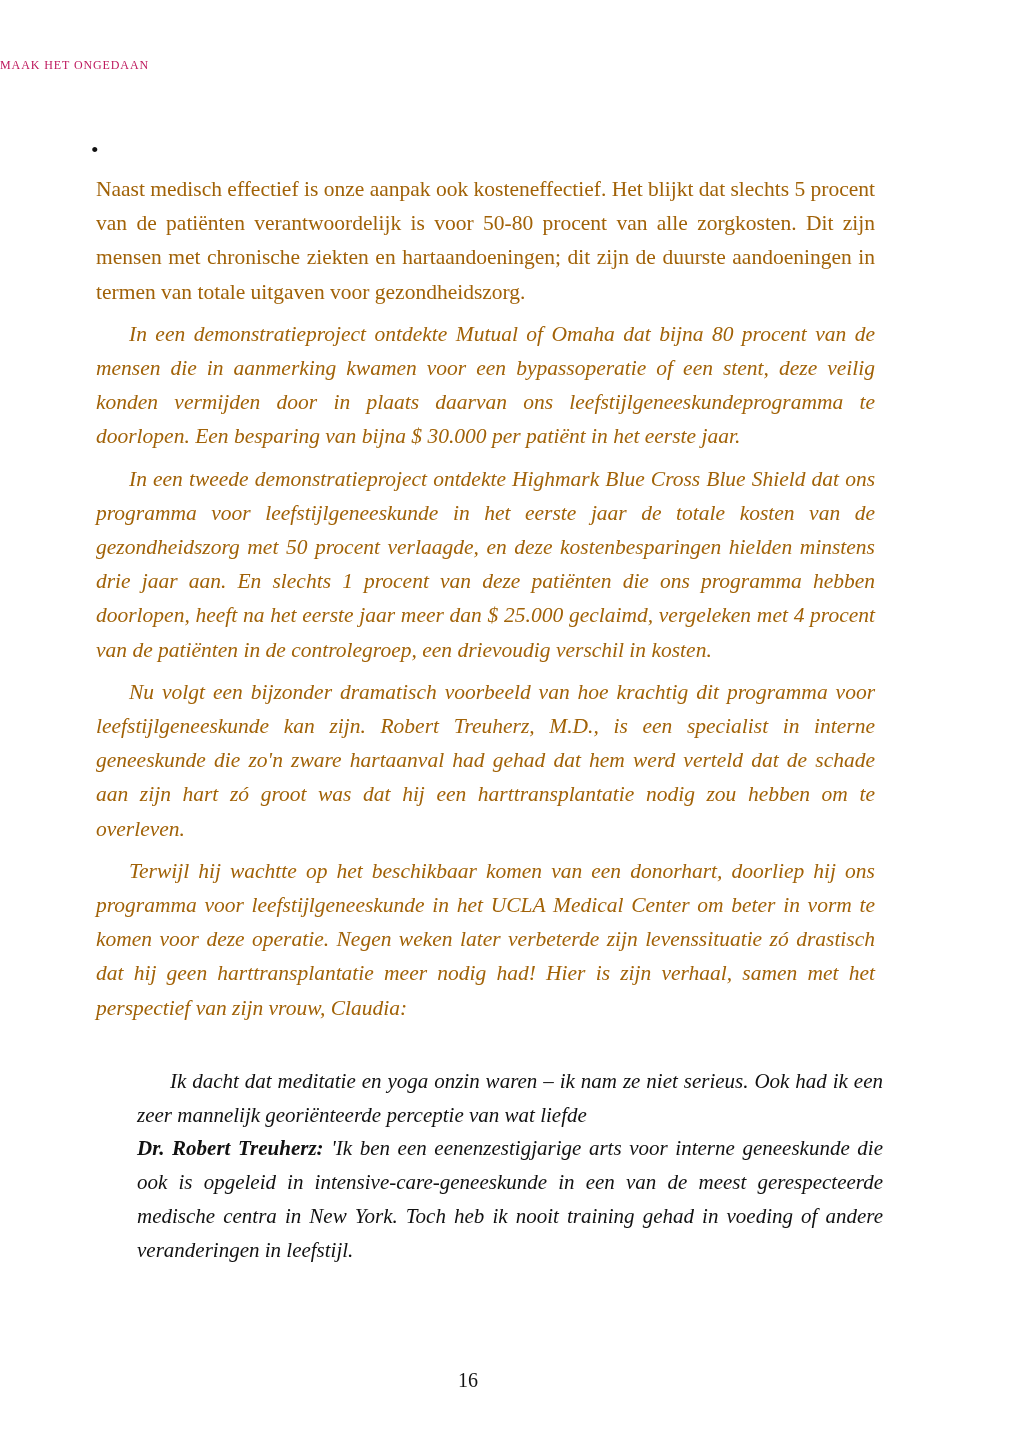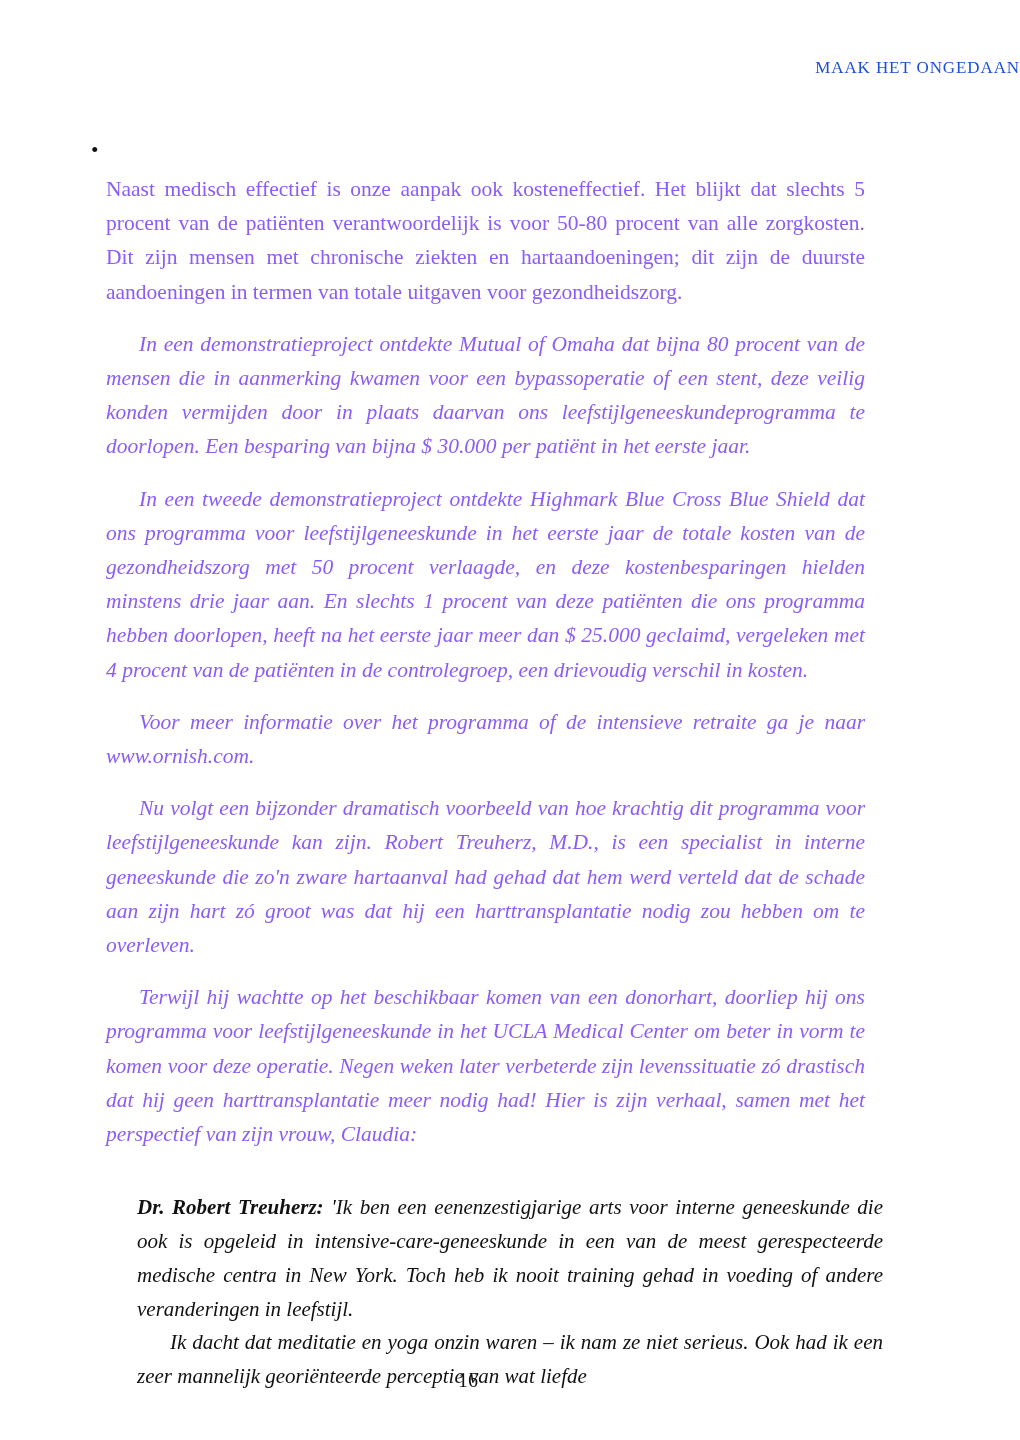--- a/index.html
+++ b/index.html
@@ -22,24 +22,24 @@
     height: 1440px;
     box-sizing: border-box;
   }
 
   
   .running-head {
     position: absolute;
     top: 58px;
     left: 0;
     width: 1020px;
-    text-align: right;
-    font-size: 17px;
+    text-align: left;
+    font-size: 12px;
     letter-spacing: 0.9px;
-    color: #1d4ed8;
+    color: #be185d;
     font-family: "Liberation Serif", "DejaVu Serif", serif;
   }
 
   
   .content {
     position: absolute;
     left: 88px;
     top: 133px;
     width: 795px;
   }
@@ -65,22 +65,22 @@
     font-size: 21.5px;
     line-height: 34px;
   }
 
   
   .para {
     font-size: 21.5px;
     line-height: 34.2px;
     text-align: justify;
     text-justify: inter-word;
-    margin: 18px;
-    color: #8b5cf6;
+    margin: 8px;
+    color: #a16207;
     -webkit-hyphens: none;
     hyphens: none;
   }
   .para.first {
     margin-top: 39px;
   }
   .para.indent {
     text-indent: 33px;
     font-style: italic;
   }
@@ -130,29 +130,28 @@
 
     <ul class="bullet-list">
       <li class="bullet-item">
         <span class="bullet-dot">•</span>
       </li>
     </ul>
 
     <p class="para first">Naast medisch effectief is onze aanpak ook kosteneffectief. Het blijkt dat slechts 5 procent van de patiënten verantwoordelijk is voor 50-80 procent van alle zorgkosten. Dit zijn mensen met chronische ziekten en hartaandoeningen; dit zijn de duurste aandoeningen in termen van totale uitgaven voor gezondheidszorg.</p>
     <p class="para indent">In een demonstratieproject ontdekte Mutual of Omaha dat bijna 80 procent van de mensen die in aanmerking kwamen voor een bypassoperatie of een stent, deze veilig konden vermijden door in plaats daarvan ons leefstijlgeneeskundeprogramma te doorlopen. Een besparing van bijna $ 30.000 per patiënt in het eerste jaar.</p>
     <p class="para indent">In een tweede demonstratieproject ontdekte Highmark Blue Cross Blue Shield dat ons programma voor leefstijlgeneeskunde in het eerste jaar de totale kosten van de gezondheidszorg met 50 procent verlaagde, en deze kostenbesparingen hielden minstens drie jaar aan. En slechts 1 procent van deze patiënten die ons programma hebben doorlopen, heeft na het eerste jaar meer dan $ 25.000 geclaimd, vergeleken met 4 procent van de patiënten in de controlegroep, een drievoudig verschil in kosten.</p>
-    <p class="para indent">Voor meer informatie over het programma of de intensieve retraite ga je naar www.ornish.com.</p>
     <p class="para indent">Nu volgt een bijzonder dramatisch voorbeeld van hoe krachtig dit programma voor leefstijlgeneeskunde kan zijn. Robert Treuherz, M.D., is een specialist in interne geneeskunde die zo'n zware hartaanval had gehad dat hem werd verteld dat de schade aan zijn hart zó groot was dat hij een harttransplantatie nodig zou hebben om te overleven.</p>
     <p class="para indent">Terwijl hij wachtte op het beschikbaar komen van een donorhart, doorliep hij ons programma voor leefstijlgeneeskunde in het UCLA Medical Center om beter in vorm te komen voor deze operatie. Negen weken later verbeterde zijn levenssituatie zó drastisch dat hij geen harttransplantatie meer nodig had! Hier is zijn verhaal, samen met het perspectief van zijn vrouw, Claudia:</p>
 
     <div class="quote-block">
+      <p class="quote-para indent">Ik dacht dat meditatie en yoga onzin waren – ik nam ze niet serieus. Ook had ik een zeer mannelijk georiënteerde perceptie van wat liefde</p>
       <p class="quote-para">
         <span class="speaker">Dr. Robert Treuherz:</span>
         <span>'Ik ben een eenenzestigjarige arts voor interne geneeskunde die ook is opgeleid in intensive-care-geneeskunde in een van de meest gerespecteerde medische centra in New York. Toch heb ik nooit training gehad in voeding of andere veranderingen in leefstijl.</span>
       </p>
-      <p class="quote-para indent">Ik dacht dat meditatie en yoga onzin waren – ik nam ze niet serieus. Ook had ik een zeer mannelijk georiënteerde perceptie van wat liefde</p>
     </div>
 
   </div>
 
   <div class="folio">16</div>
 
 </div>
 
 </body></html>

